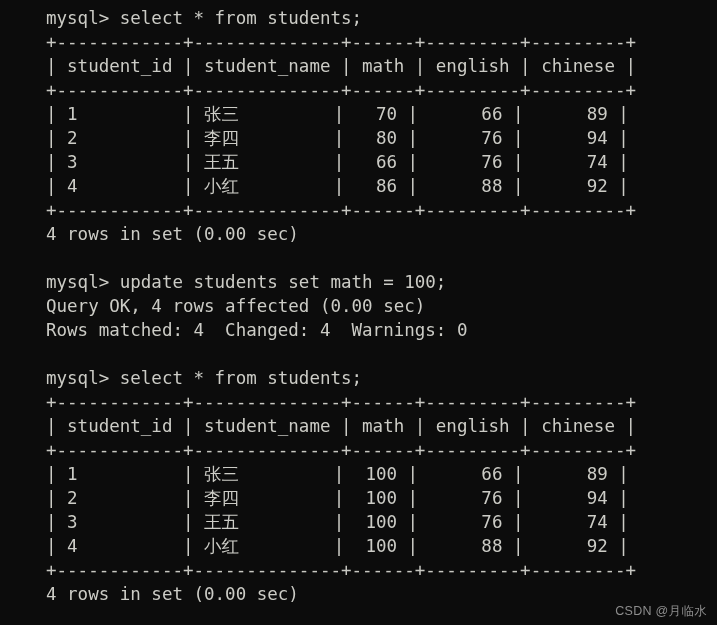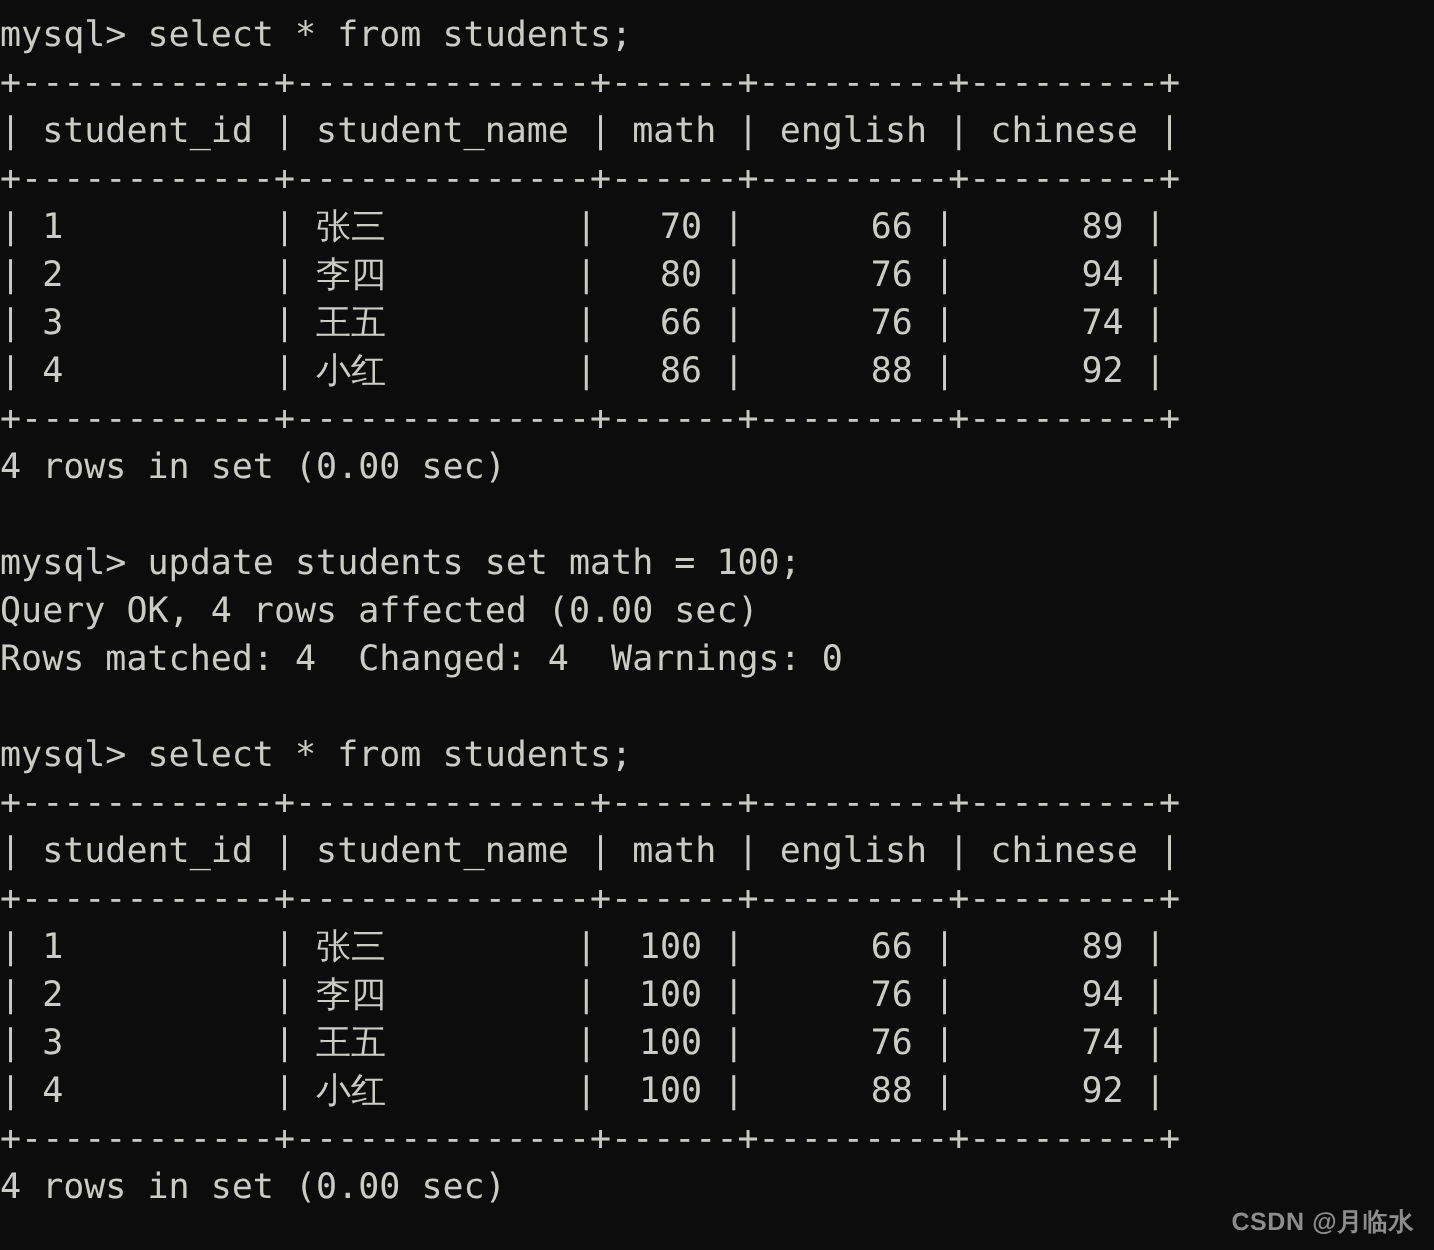--- a/index.html
+++ b/index.html
@@ -19,37 +19,37 @@
     line-height: 24px;
     color: #ccccc6;
     -webkit-font-smoothing: none;
   }
   #console {
     position: absolute;
     left: 0px;
     top: 6px;
     white-space: pre;
     letter-spacing: 0px;
+    padding-left: 46px;
   }
   .line {
     height: 24px;
     white-space: pre;
   }
   .rule { color: #c8c8c2; }
   .watermark {
     position: absolute;
     right: 10px;
     bottom: 7px;
     font-family: "Liberation Sans", "DejaVu Sans", sans-serif;
     font-size: 12.5px;
     line-height: 14px;
     color: #8d8d8d;
     letter-spacing: 0.3px;
     white-space: pre;
-    font-weight: bold;
   }
 </style>
 </head>
 <body>
 
 <div id="terminal">
   <div id="console"><div class="line ">mysql&gt; select * from students;</div><div class="line rule">+------------+--------------+------+---------+---------+</div><div class="line ">| student_id | student_name | math | english | chinese |</div><div class="line rule">+------------+--------------+------+---------+---------+</div><div class="line ">| 1          | 张三         |   70 |      66 |      89 |</div><div class="line ">| 2          | 李四         |   80 |      76 |      94 |</div><div class="line ">| 3          | 王五         |   66 |      76 |      74 |</div><div class="line ">| 4          | 小红         |   86 |      88 |      92 |</div><div class="line rule">+------------+--------------+------+---------+---------+</div><div class="line ">4 rows in set (0.00 sec)</div><div class="line ">&nbsp;</div><div class="line ">mysql&gt; update students set math = 100;</div><div class="line ">Query OK, 4 rows affected (0.00 sec)</div><div class="line ">Rows matched: 4  Changed: 4  Warnings: 0</div><div class="line ">&nbsp;</div><div class="line ">mysql&gt; select * from students;</div><div class="line rule">+------------+--------------+------+---------+---------+</div><div class="line ">| student_id | student_name | math | english | chinese |</div><div class="line rule">+------------+--------------+------+---------+---------+</div><div class="line ">| 1          | 张三         |  100 |      66 |      89 |</div><div class="line ">| 2          | 李四         |  100 |      76 |      94 |</div><div class="line ">| 3          | 王五         |  100 |      76 |      74 |</div><div class="line ">| 4          | 小红         |  100 |      88 |      92 |</div><div class="line rule">+------------+--------------+------+---------+---------+</div><div class="line ">4 rows in set (0.00 sec)</div></div>
   <div class="watermark">CSDN @月临水</div>
 </div>
 

